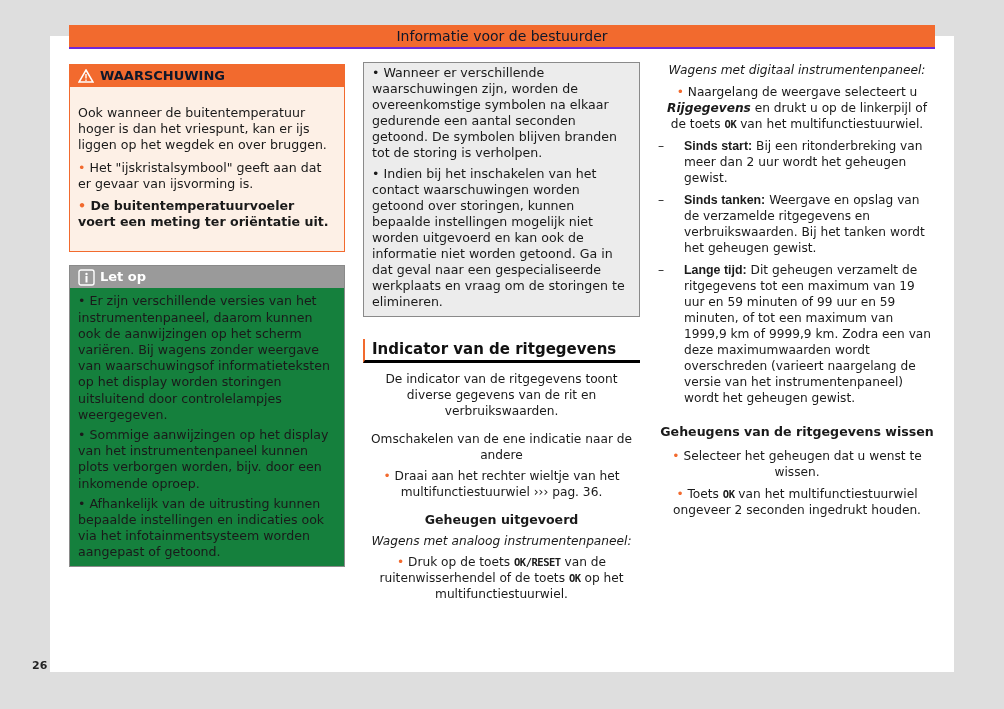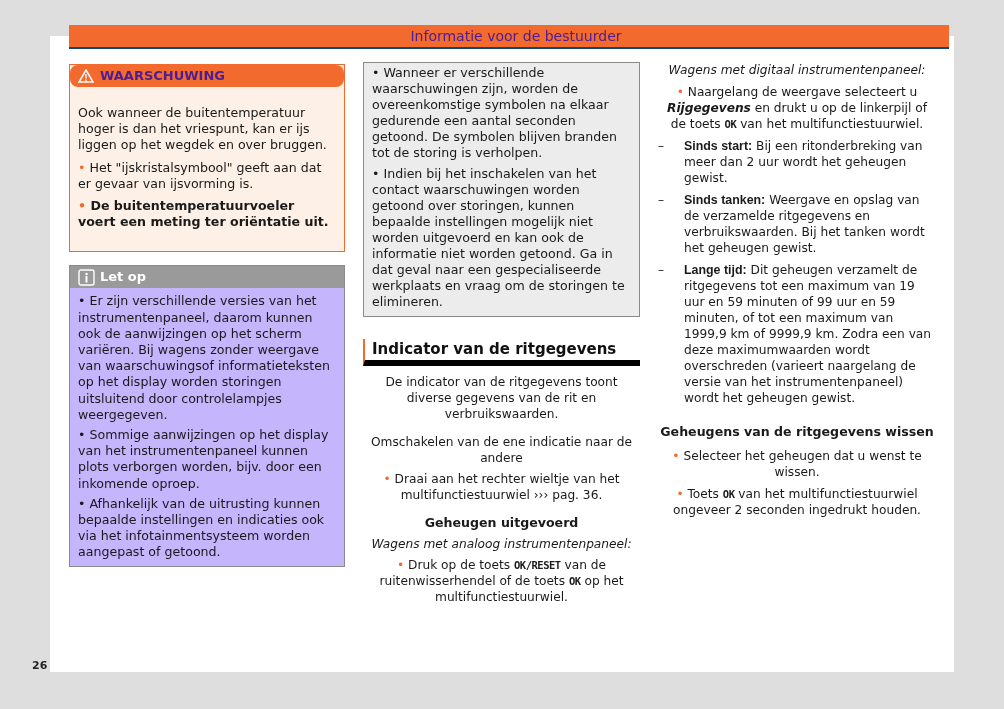--- a/index.html
+++ b/index.html
@@ -5,51 +5,50 @@
   html, body { margin:0; padding:0; }
   body {
     width:1004px; height:709px; background:#dedede; position:relative; overflow:hidden;
     font-family:"DejaVu Sans", sans-serif; color:#1a1a1a;
   }
   .page {
     position:absolute; left:50px; top:36px; width:904px; height:636px; background:#ffffff;
   }
   .header-bar {
     position:absolute; left:69px; top:25px; width:866px; height:22px; background:#f26a2e;
-    color:#4c1d95; font-size:14px; text-align:center; line-height:22px;
-    border-bottom:2px solid #0c4a6e;
-    padding-left:14px;
+    color:#0f172a; font-size:14px; text-align:center; line-height:22px;
+    border-bottom:2px solid #6d28d9;
   }
   .page-number { position:absolute; left:32px; top:659px; font-size:11px; font-weight:bold; color:#222; }
 
   .col { position:absolute; font-size:12.2px; line-height:16px; }
   .col1 { left:69px; top:64px; width:276px; }
   .col2 { left:363px; top:62px; width:277px; }
   .col3 { left:658px; top:62px; width:278px; }
 
   .warn-box { border:1px solid #f26a2e; background:#fdf0e6; }
-  .warn-head { background:#f26a2e; color:#4c1d95; font-weight:bold; font-size:13px; height:22px; line-height:22px; padding-left:8px; display:flex; align-items:center; gap:6px;border-radius:8px; }
+  .warn-head { background:#f26a2e; color:#0f172a; font-weight:bold; font-size:13px; height:22px; line-height:22px; padding-left:8px; display:flex; align-items:center; gap:6px; }
   .warn-body { padding:18px 8px 5px 8px; font-size:12.6px; line-height:16.2px; }
   .warn-body p { margin:0 0 6px 0; }
   .warn-body p:last-child { margin-bottom:16px;font-weight:bold; }
 
-  .note-box { border:1px solid #8a8a8a; background:#c4b5fd; margin-top:13px; }
+  .note-box { border:1px solid #8a8a8a; background:#15803d; margin-top:13px; }
   .note-head { background:#9a9a9a; color:#fff; font-weight:bold; font-size:13px; height:22px; line-height:22px; padding-left:8px; display:flex; align-items:center; gap:5px; }
   .note-body { padding:5px 8px 5px 8px; font-size:12.6px; line-height:16.2px; }
   .note-body p { margin:0 0 4px 0; }
   .note-body p:last-child { margin-bottom:0; }
 
   .note-cont { border:1px solid #8a8a8a; background:#ececec; padding:2px 8px 6px 8px; font-size:12.6px; line-height:16px; }
   .note-cont p { margin:0 0 5px 0; }
   .note-cont p:last-child { margin-bottom:0; }
 
   .bullet { color:#f26a2e; }
   .bullet-dark { color:#1a1a1a; }
 
-  .section-title { margin-top:22px; border-left:2px solid #f26a2e; border-bottom:6px solid #000000; padding:2px 0 3px 7px; font-size:15px; font-weight:bold; color:#111; }
+  .section-title { margin-top:22px; border-left:2px solid #f26a2e; border-bottom:3px solid #000000; padding:2px 0 3px 7px; font-size:15px; font-weight:bold; color:#111; }
   .para { margin:0;text-align:center; }
   .mt8 { margin-top:8px; }
   .mt12 { margin-top:12px; }
   .mt6 { margin-top:6px; }
   .mt5 { margin-top:5px; }
   .sub-head { font-weight:bold; font-size:12.6px; }
   .italic { font-style:italic; }
   .key { font-family:"DejaVu Sans Mono", monospace; font-weight:bold; font-size:10.5px; letter-spacing:-0.5px; }
   .mono-b { font-family:Liberation Sans, sans-serif; font-weight:bold; font-size:12.4px; }
   .b { font-weight:bold;font-style:italic; }

